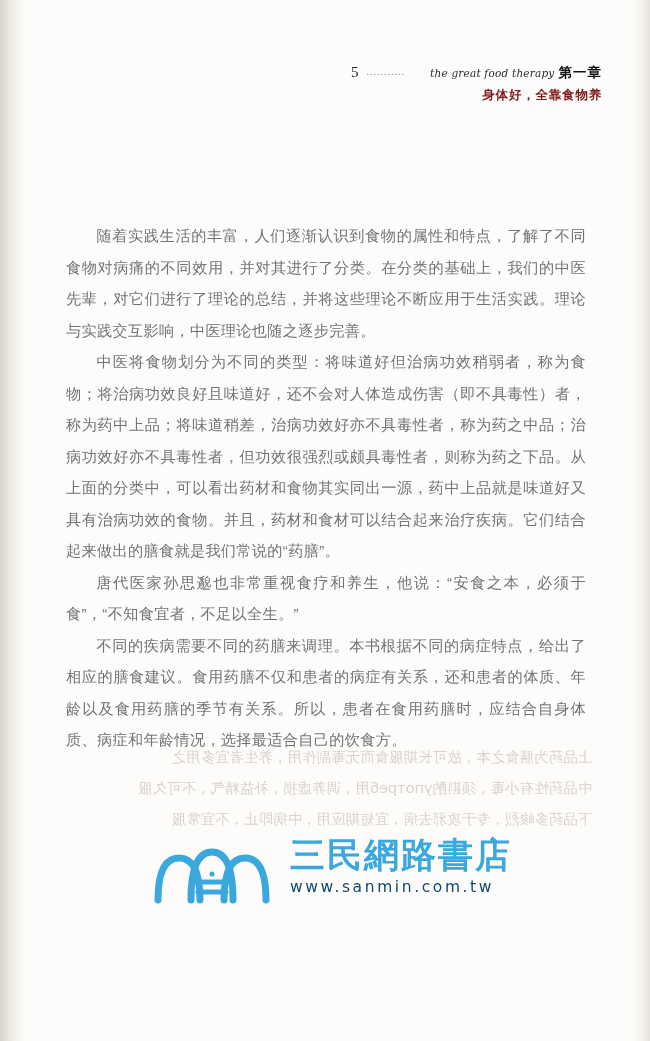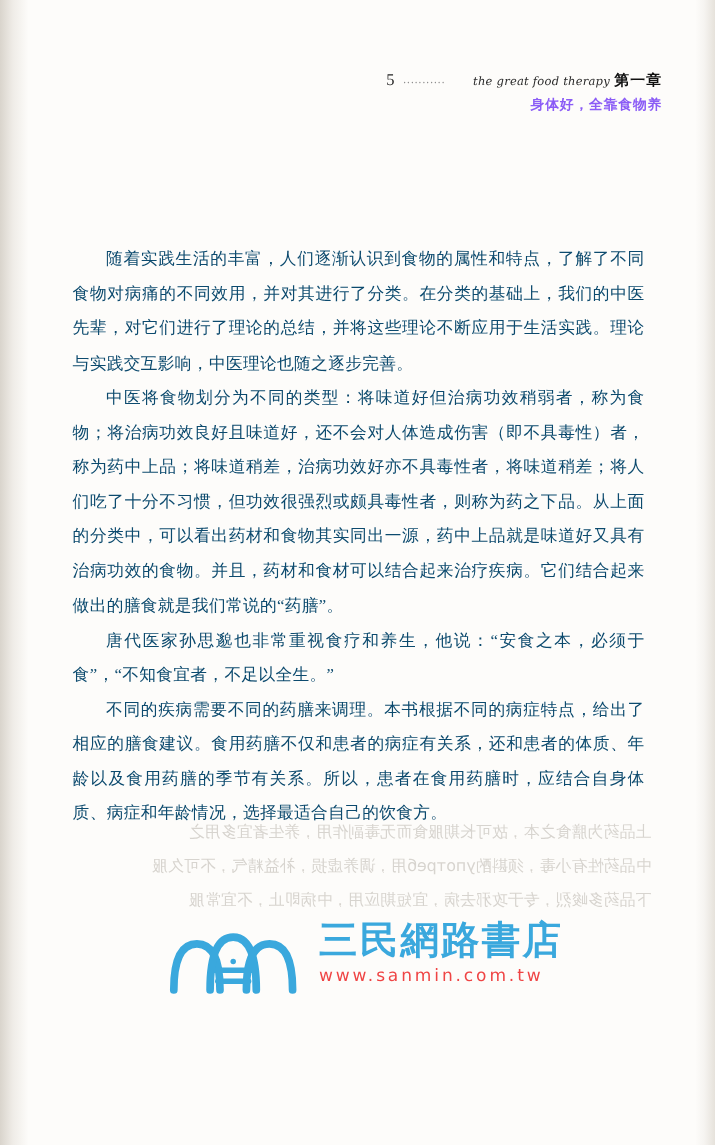--- a/index.html
+++ b/index.html
@@ -81,36 +81,36 @@
     font-weight: bold;
     letter-spacing: 1px;
     color: #111;
     font-family: Liberation Mono, monospace;
   }
   .header-row2 {
     margin-top: 5px;
     font-size: 12.5px;
     font-weight: bold;
     letter-spacing: 0.8px;
-    color: #8b5cf6;
+    color: #7f1d1d;
     font-family: "DejaVu Sans", sans-serif;
   }
 
   
   .body-text {
     position: absolute;
     top: 220px;
     left: 66px;
     width: 520px;
     font-size: 15.2px;
     line-height: 31.5px;
-    color: #0c4a6e;
+    color: #737373;
     text-align: justify;
     text-justify: inter-ideograph;
-    font-family: Liberation Serif, serif;
+    font-family: Liberation Sans, sans-serif;
   }
   .body-text p {
     margin: 0 0 0 0;
     text-indent: 2em;
     letter-spacing: 0.3px;
   }
 
   
   .bleed {
     position: absolute;
@@ -158,21 +158,21 @@
     font-size: 35px;
     font-weight: bold;
     color: #3aa8dd;
     letter-spacing: 2px;
     font-family: "DejaVu Sans", sans-serif;
     white-space: nowrap;
   }
   .wm-url {
     margin-top: 7px;
     font-size: 15.5px;
-    color: #ef4444;
+    color: #0c4a6e;
     letter-spacing: 2.6px;
     font-family: "DejaVu Sans", sans-serif;
     white-space: nowrap;
   }
 </style>
 </head>
 <body>
 
 <div class="page">
 
@@ -187,21 +187,21 @@
   </div>
 
   <div class="bleed">
     <p>上品药为膳食之本，故可长期服食而无毒副作用，养生者宜多用之</p>
     <p>中品药性有小毒，须斟酌употреб用，调养虚损，补益精气，不可久服</p>
     <p>下品药多峻烈，专于攻邪去病，宜短期应用，中病即止，不宜常服</p>
   </div>
 
   <div class="body-text">
     <p>随着实践生活的丰富，人们逐渐认识到食物的属性和特点，了解了不同食物对病痛的不同效用，并对其进行了分类。在分类的基础上，我们的中医先辈，对它们进行了理论的总结，并将这些理论不断应用于生活实践。理论与实践交互影响，中医理论也随之逐步完善。</p>
-    <p>中医将食物划分为不同的类型：将味道好但治病功效稍弱者，称为食物；将治病功效良好且味道好，还不会对人体造成伤害（即不具毒性）者，称为药中上品；将味道稍差，治病功效好亦不具毒性者，将味道稍差；将人们吃了十分不习惯，但功效很强烈或颇具毒性者，则称为药之下品。从上面的分类中，可以看出药材和食物其实同出一源，药中上品就是味道好又具有治病功效的食物。并且，药材和食材可以结合起来治疗疾病。它们结合起来做出的膳食就是我们常说的“药膳”。</p>
+    <p>中医将食物划分为不同的类型：将味道好但治病功效稍弱者，称为食物；将治病功效良好且味道好，还不会对人体造成伤害（即不具毒性）者，称为药中上品；将味道稍差，治病功效好亦不具毒性者，称为药之中品；治病功效好亦不具毒性者，但功效很强烈或颇具毒性者，则称为药之下品。从上面的分类中，可以看出药材和食物其实同出一源，药中上品就是味道好又具有治病功效的食物。并且，药材和食材可以结合起来治疗疾病。它们结合起来做出的膳食就是我们常说的“药膳”。</p>
     <p>唐代医家孙思邈也非常重视食疗和养生，他说：“安食之本，必须于食”，“不知食宜者，不足以全生。”</p>
     <p>不同的疾病需要不同的药膳来调理。本书根据不同的病症特点，给出了相应的膳食建议。食用药膳不仅和患者的病症有关系，还和患者的体质、年龄以及食用药膳的季节有关系。所以，患者在食用药膳时，应结合自身体质、病症和年龄情况，选择最适合自己的饮食方。</p>
   </div>
 
   <div class="watermark">
     <div class="wm-logo">
       <svg width="128" height="78" viewBox="0 0 128 78" fill="none">
         <g stroke="#3aa8dd" stroke-width="7" fill="none" stroke-linecap="round">
           <path d="M10 70 Q10 28 31 28 Q52 28 52 70"></path>
           <path d="M43 70 Q43 22 64 22 Q85 22 85 70"></path>

